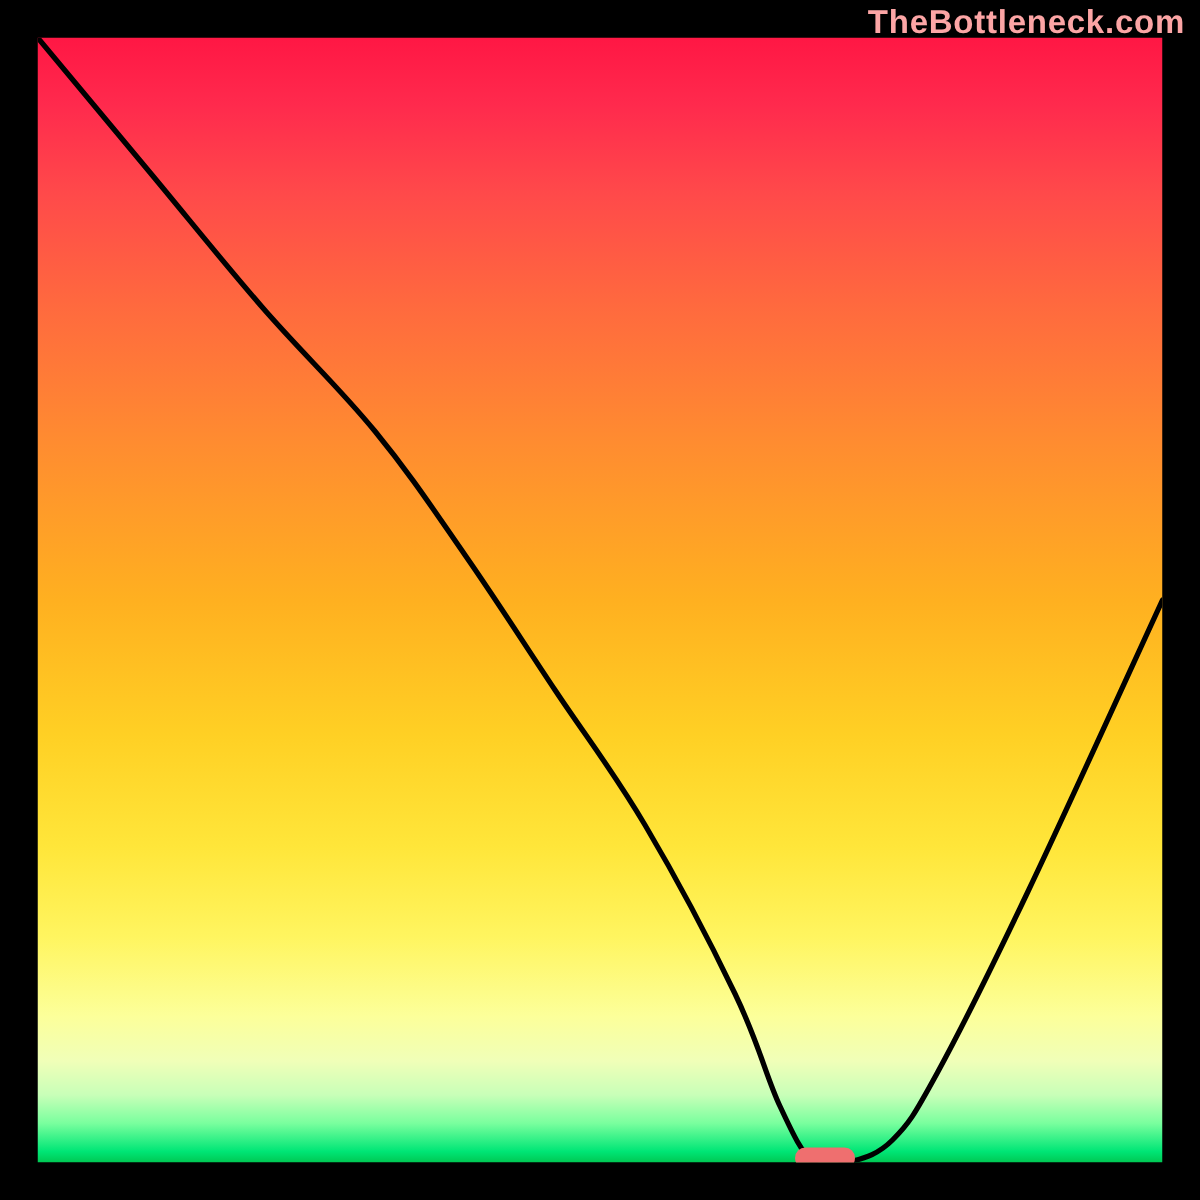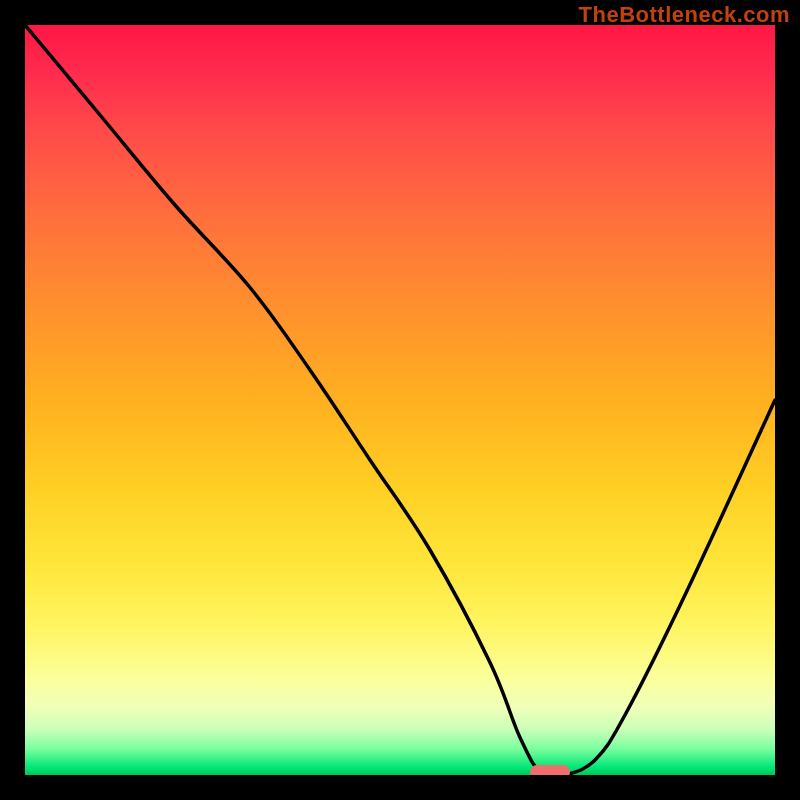--- a/index.html
+++ b/index.html
@@ -14,21 +14,21 @@
   .outer {
     position: relative;
     width: 800px;
     height: 800px;
     background: #000;
   }
   .watermark {
     position: absolute;
     top: 2px;
     right: 10px;
-    color: #c2410c;
+    color: #fca5a5;
     font-size: 22px;
     font-weight: bold;
     letter-spacing: 0.5px;
     z-index: 20;
   }
   .plot {
     position: absolute;
     left: 25px;
     top: 25px;
     width: 750px;

